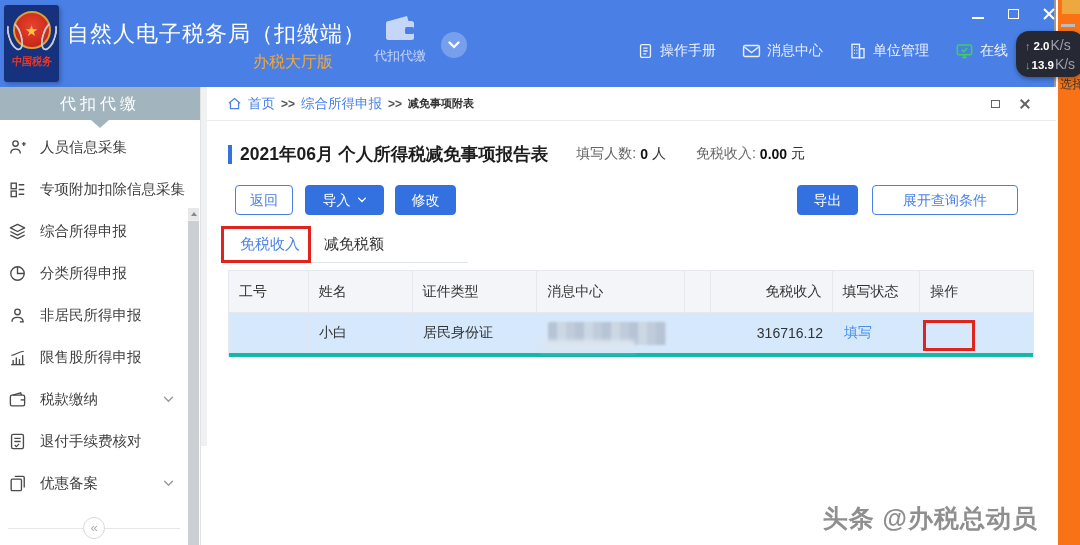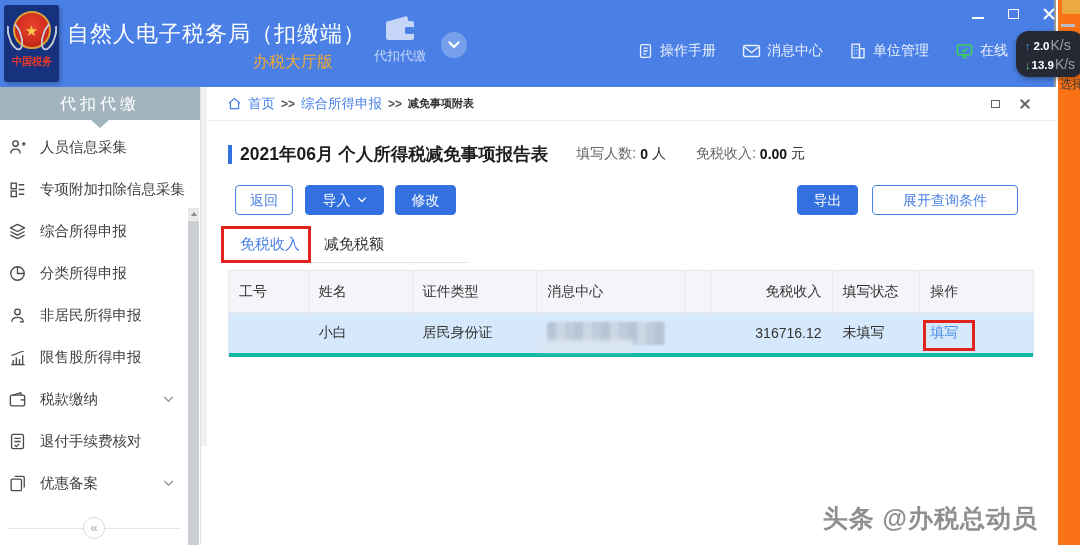--- a/index.html
+++ b/index.html
@@ -362,23 +362,20 @@
           </div>
           <div class="trow">
             <div class="td c0"></div>
             <div class="td c1">小白</div>
             <div class="td c2">居民身份证</div>
             <div class="td c3">
               <span class="redacted"></span>
             </div>
             <div class="td c4"></div>
             <div class="td c5">316716.12</div>
-            <div class="td c6">
-                <span class="status-text">未填写</span>
-              </div>
             <div class="td c7">
               <span class="action-link">填写</span>
             </div>
           </div>
         </div>
 
         <div class="annotation anno-tab"></div>
         <div class="annotation anno-action"></div>
 
         <div class="watermark">头条 @办税总动员</div>

